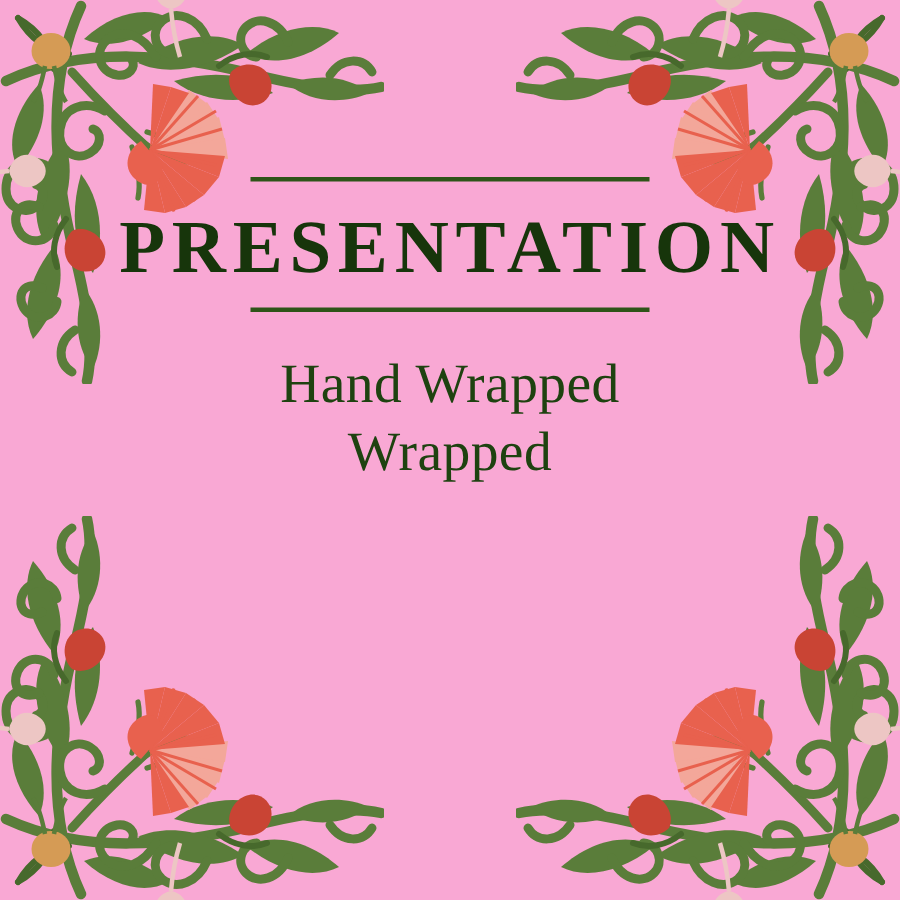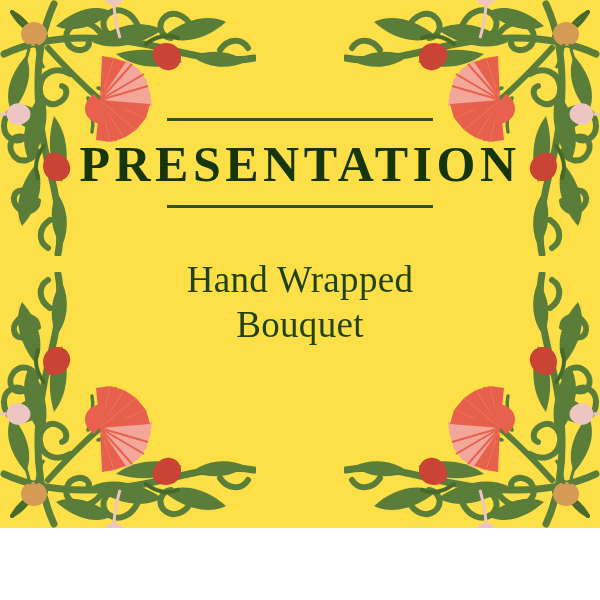--- a/index.html
+++ b/index.html
@@ -10,22 +10,22 @@
   body {
     width: 600px;
     height: 600px;
     overflow: hidden;
     font-family: "Liberation Serif", serif;
   }
 
   #card {
     position: relative;
     width: 600px;
-    height: 528px;
-    background: #fde047;
+    height: 600px;
+    background: #f9a8d4;
     overflow: hidden;
   }
 
   
   .corner {
     position: absolute;
     width: 260px;
     height: 260px;
     pointer-events: none;
   }
@@ -68,21 +68,21 @@
   #main-title .line2 { display: block; }
 
   #subtitle {
     color: #1e4210;
     font-family: "Liberation Serif", serif;
     font-weight: normal;
     font-size: 37px;
     line-height: 45px;
     letter-spacing: 0.3px;
     margin: 0;
-    padding-top: 49px;
+    padding-top: 26px;
   }
   #subtitle .sub-line { display: block; }
 </style>
 </head>
 <body>
 
 <div id="card">
 
   <div class="corner corner-tl">
     <svg viewBox="0 0 260 260" xmlns="http://www.w3.org/2000/svg" aria-hidden="true">
@@ -471,18 +471,18 @@
     <div class="rule" id="rule-top"></div>
 
     <h1 id="main-title">
       <span>PRESENTATION</span>
     </h1>
 
     <div class="rule" id="rule-bottom"></div>
 
     <h2 id="subtitle">
       <span class="sub-line">Hand Wrapped</span>
-      <span class="sub-line">Bouquet</span>
+      <span class="sub-line">Wrapped</span>
     </h2>
 
   </div>
 
 </div>
 
 </body></html>

